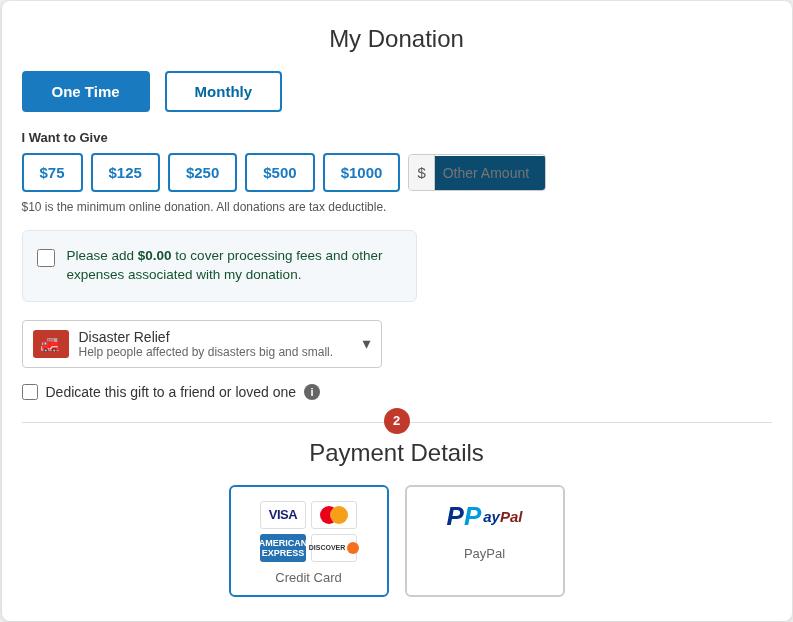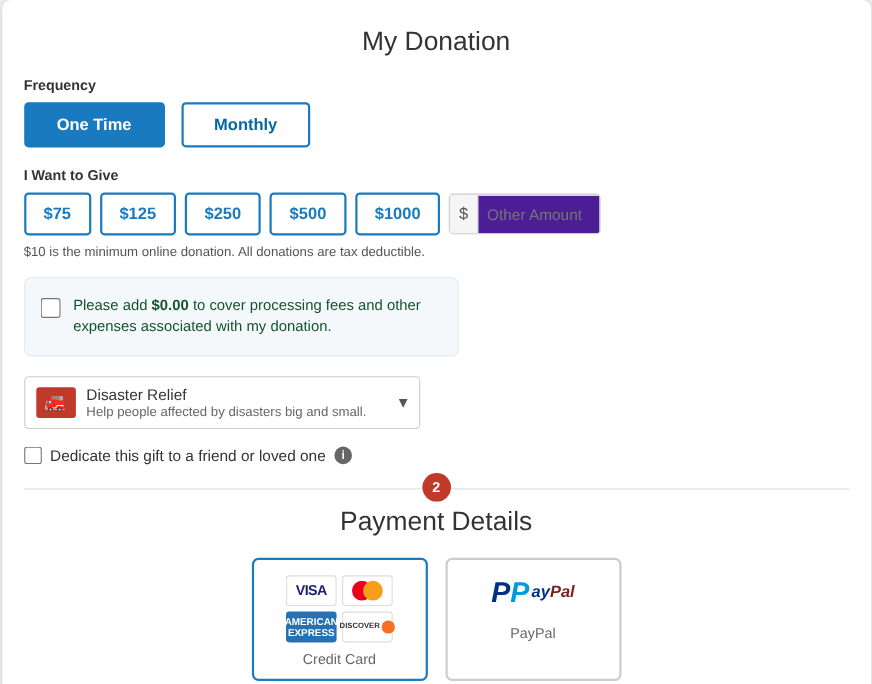--- a/index.html
+++ b/index.html
@@ -84,21 +84,21 @@
       font-size: 15px;
       border-right: 1px solid #ccc;
     }
     .other-amount-input {
       border: none;
       outline: none;
       font-size: 14px;
       color: #aaa;
       padding: 9px 8px;
       width: 110px;
-      background: #4c1d95;
+      background: #0c4a6e;
     }
     .min-donation-text {
       font-size: 12px;
       color: #555;
       margin-bottom: 16px;
     }
     .processing-fee-box {
       background: #f5f8fb;
       border: 1px solid #e0e8f0;
       border-radius: 6px;
@@ -352,21 +352,20 @@
       font-style: italic;
     }
   </style>
 </head>
 <body>
 
 <div class="card">
 
   <h1 class="page-title">My Donation</h1>
 
-  <div class="section-label">Frequency</div>
   <div class="frequency-row">
     <button class="freq-btn active">One Time</button>
     <button class="freq-btn">Monthly</button>
   </div>
 
   <div class="section-label">I Want to Give</div>
   <div class="amount-row">
     <button class="amount-btn">$75</button>
     <button class="amount-btn">$125</button>
     <button class="amount-btn">$250</button>

